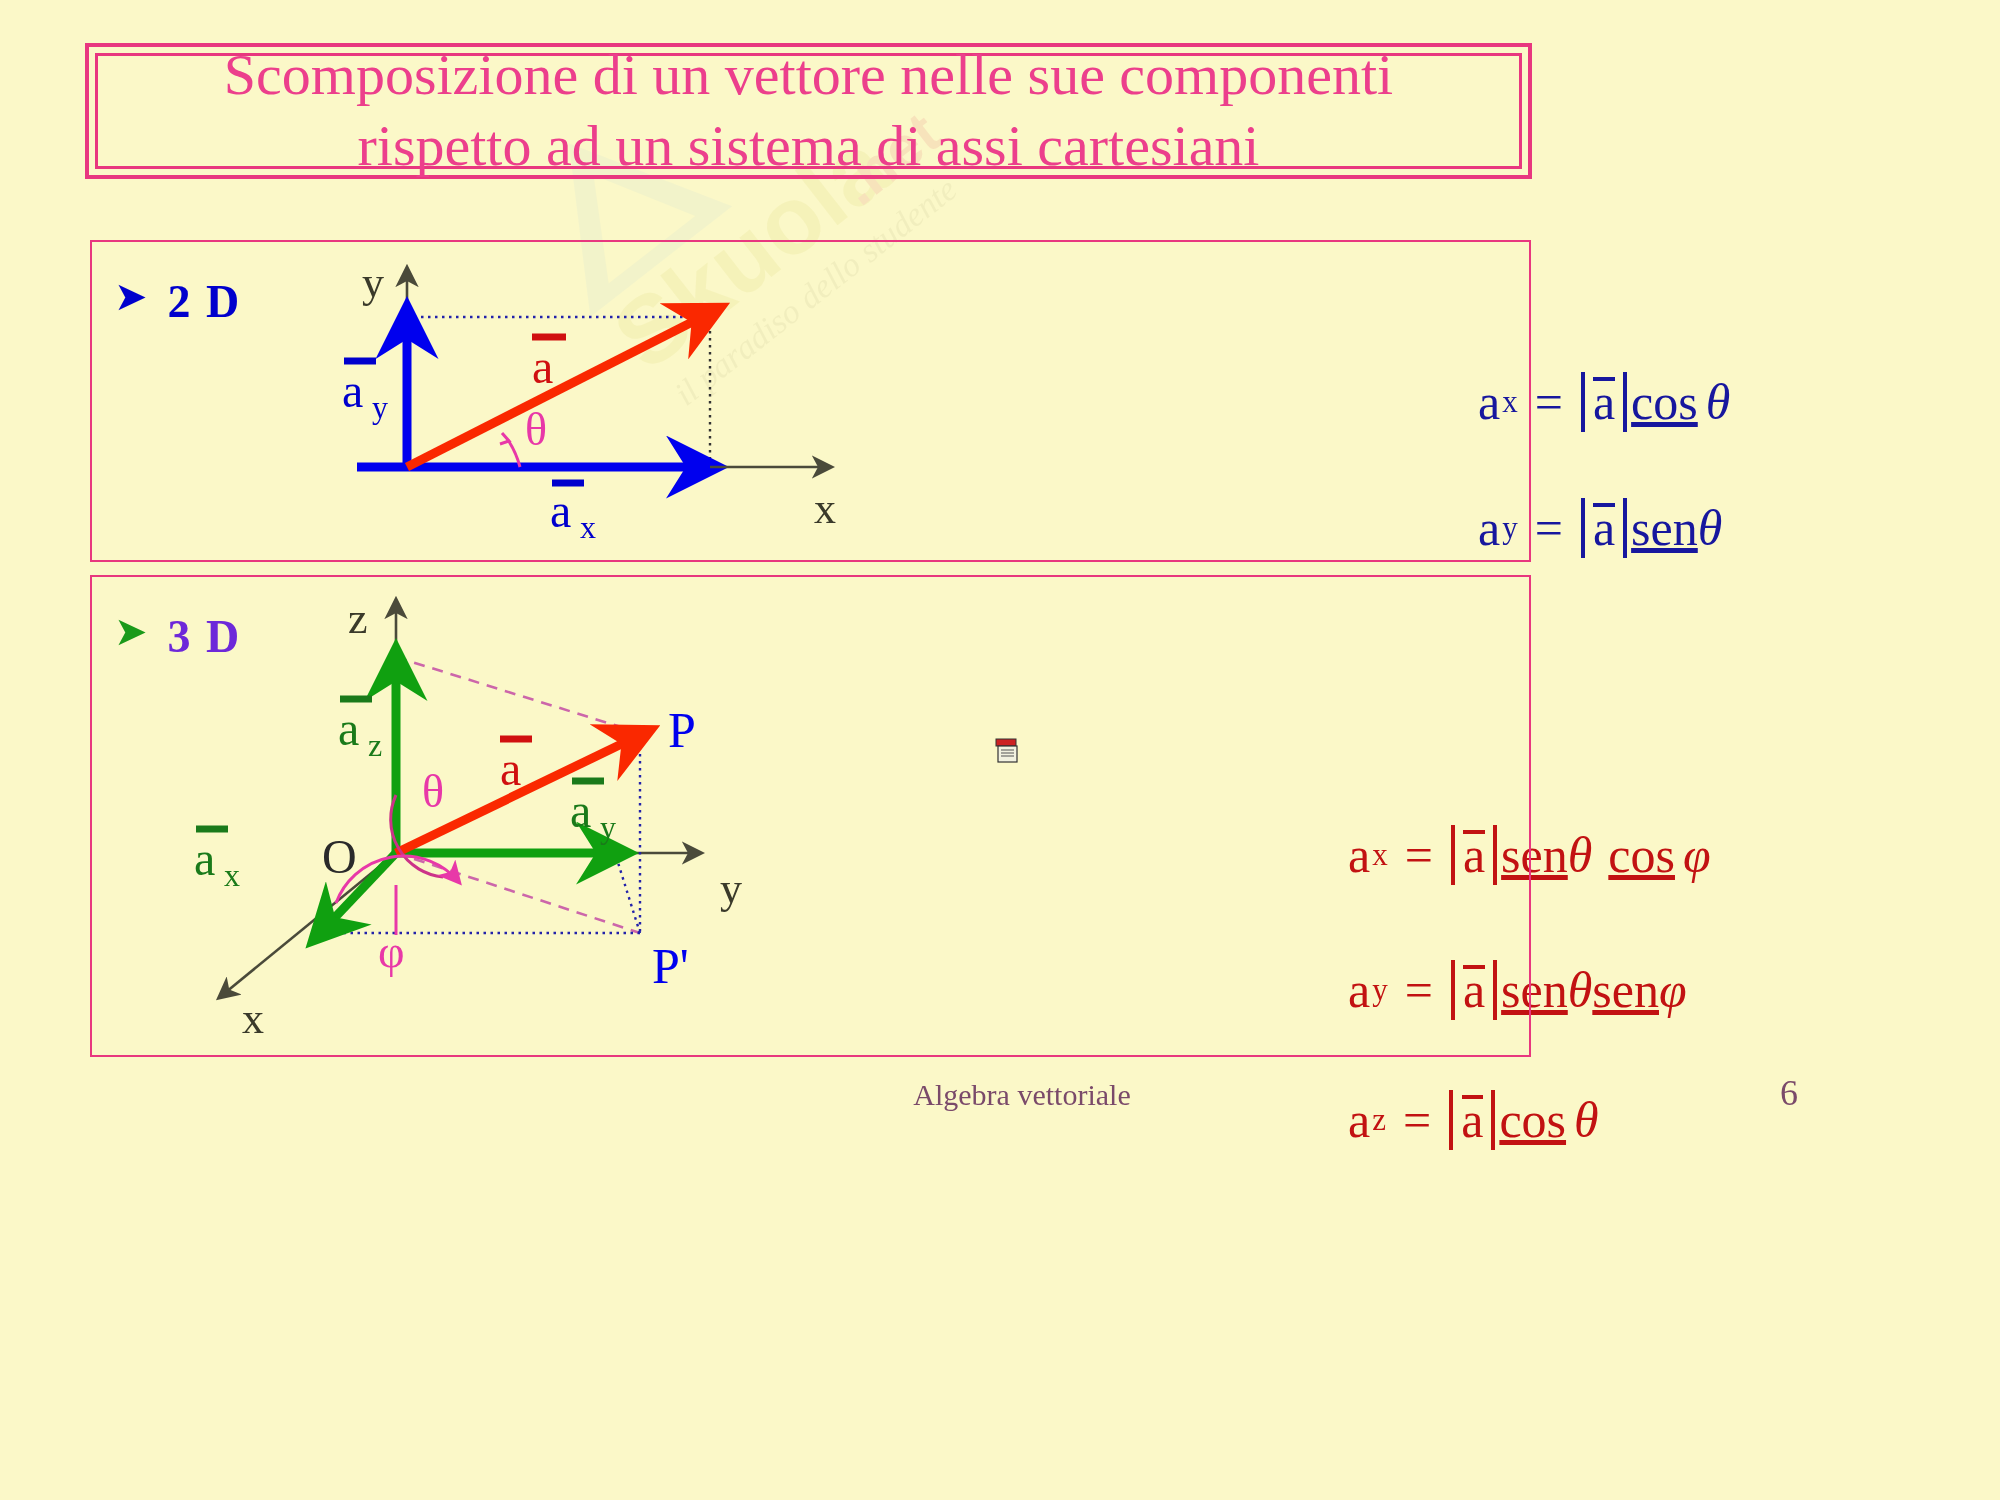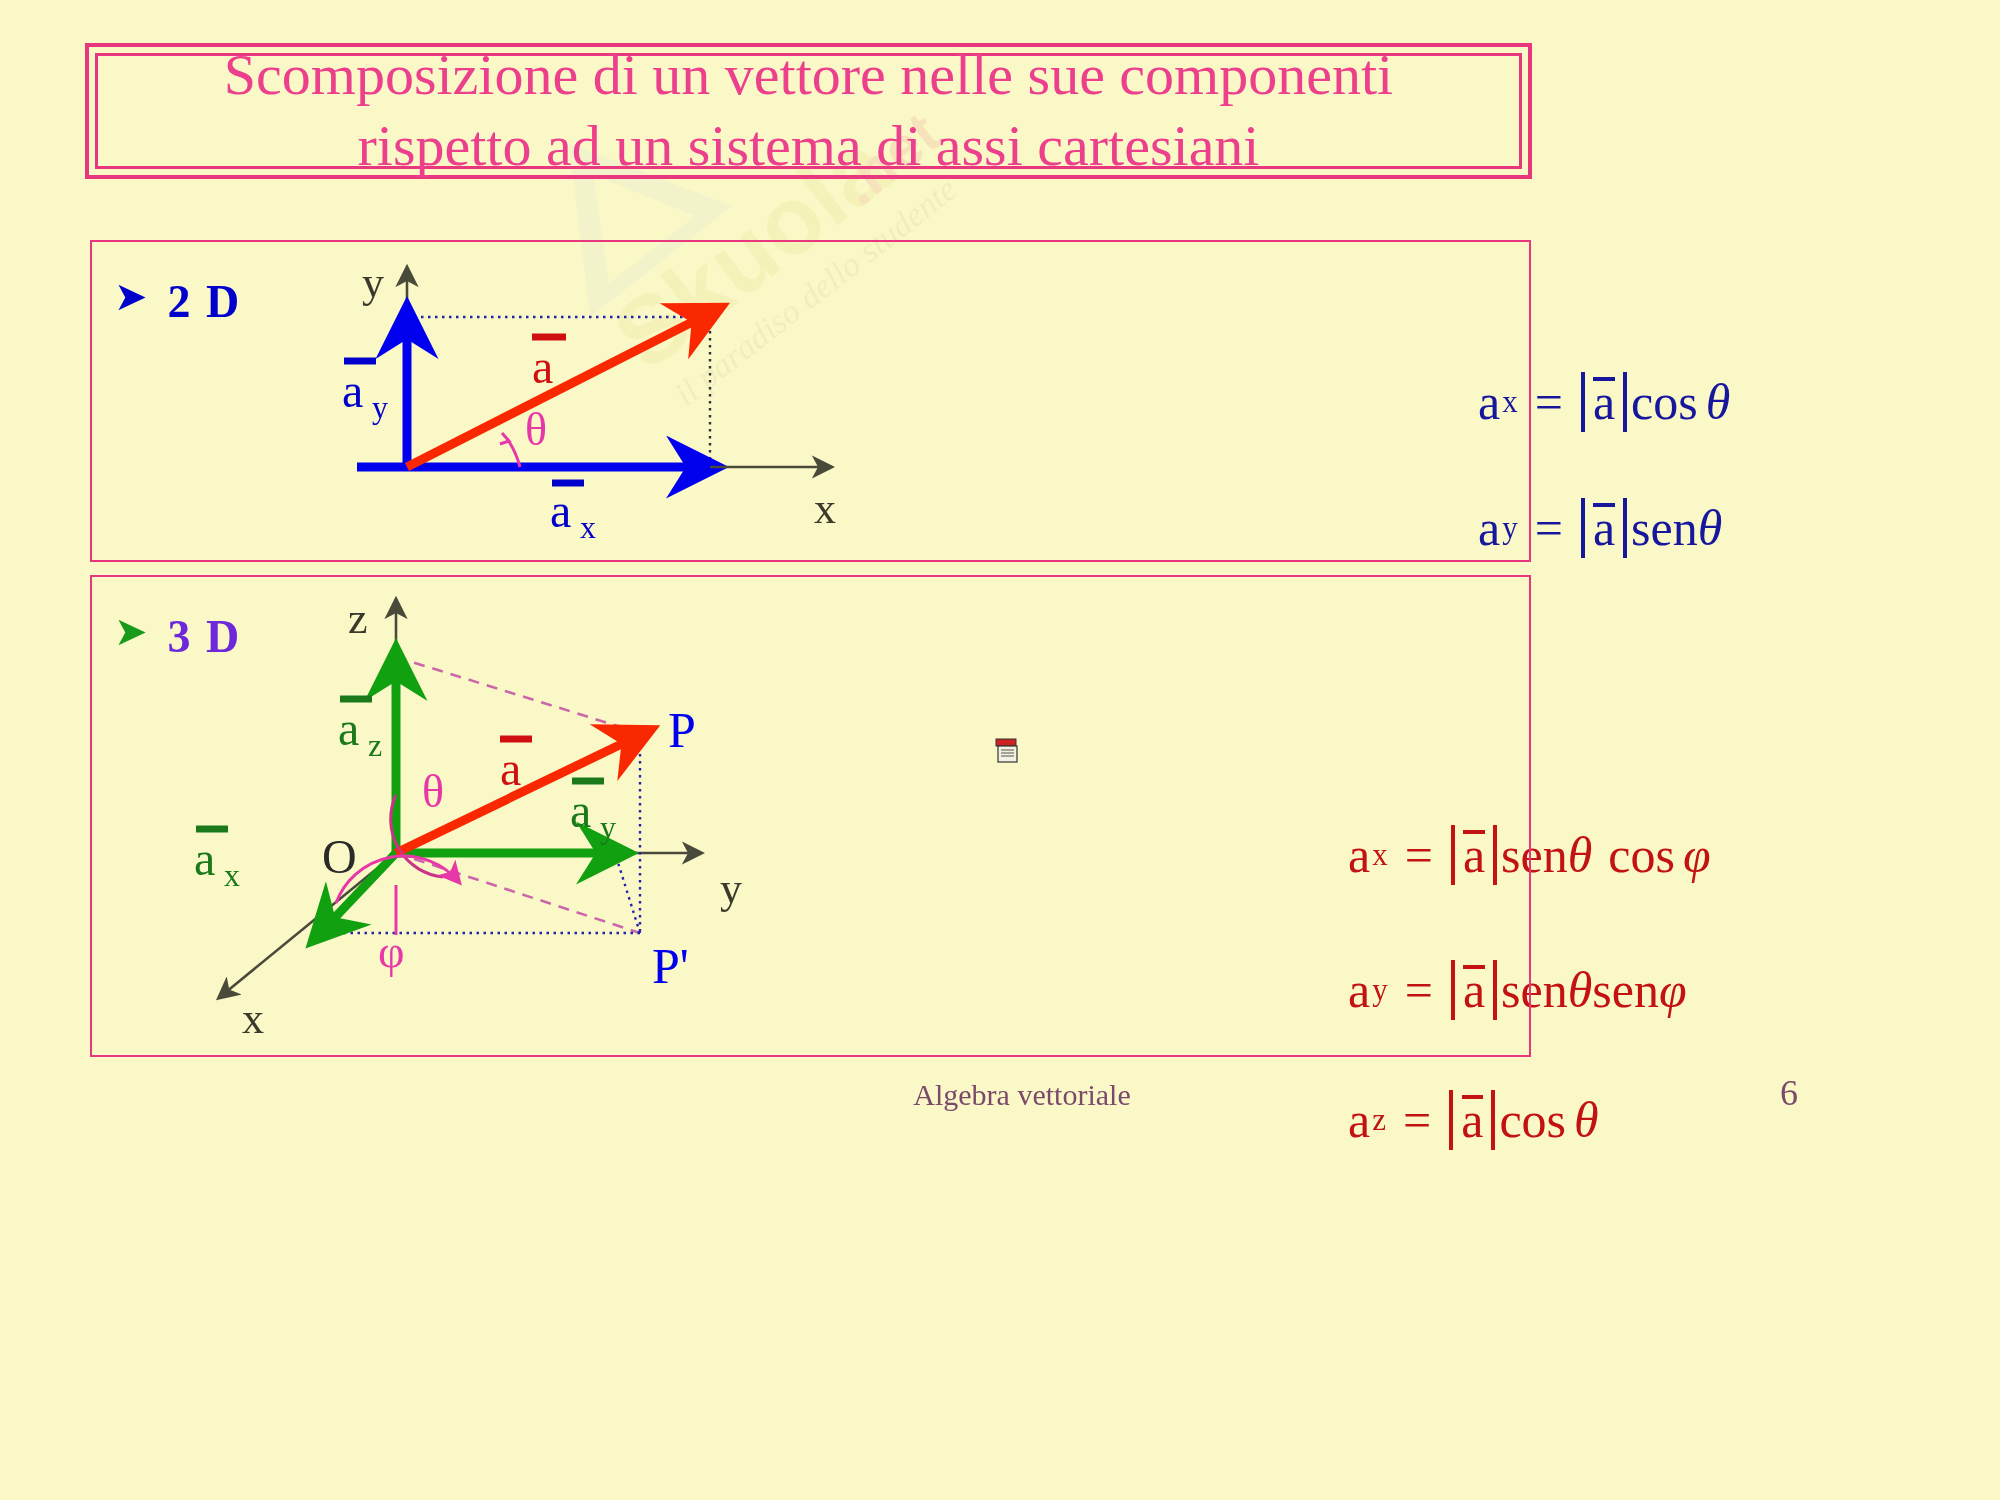--- a/index.html
+++ b/index.html
@@ -74,21 +74,21 @@
   .vecbar{position:relative;display:inline-block;padding:0 1px;}
   .vecbar::before{
     content:"";position:absolute;left:6%;right:6%;top:0.02em;height:4px;
     background:currentColor;
   }
   .absbar{
     display:inline-block;border-left:4px solid currentColor;border-right:4px solid currentColor;
     padding:0.07em 7px 0.07em 7px;margin:0 4px;line-height:1.05;
   }
   .ital{font-style:italic;}
-  .fnname{font-style:normal;}
+  .fnname{font-style:normal;text-decoration:underline;}
 
   
   .footer-text{
     position:absolute;left:0;right:0;top:1078px;
     text-align:center;color:#7a4a6a;font-size:30px;margin-left:44px;
   }
   .footer-page{
     position:absolute;left:1780px;top:1072px;color:#7a4a6a;font-size:36px;
   }
   

